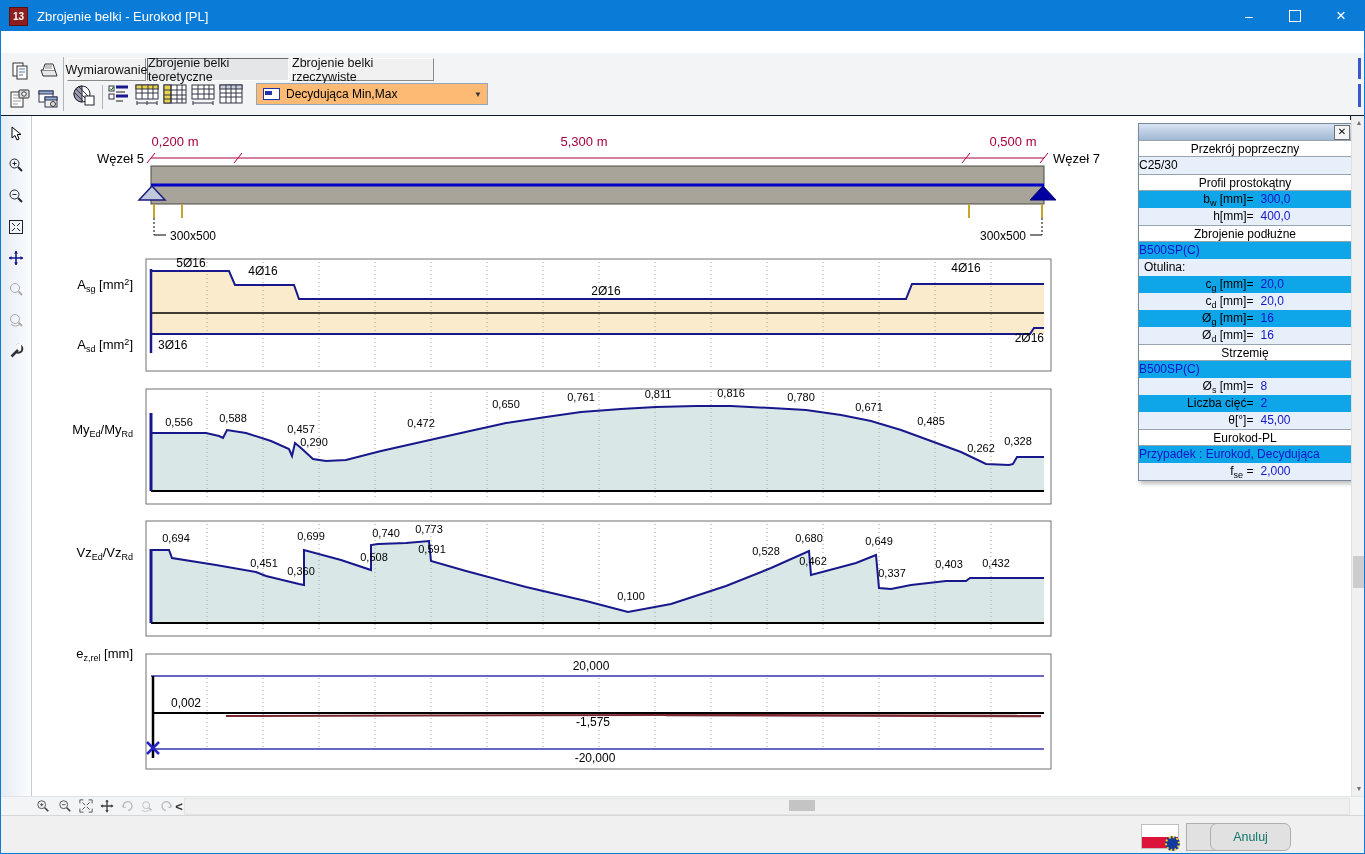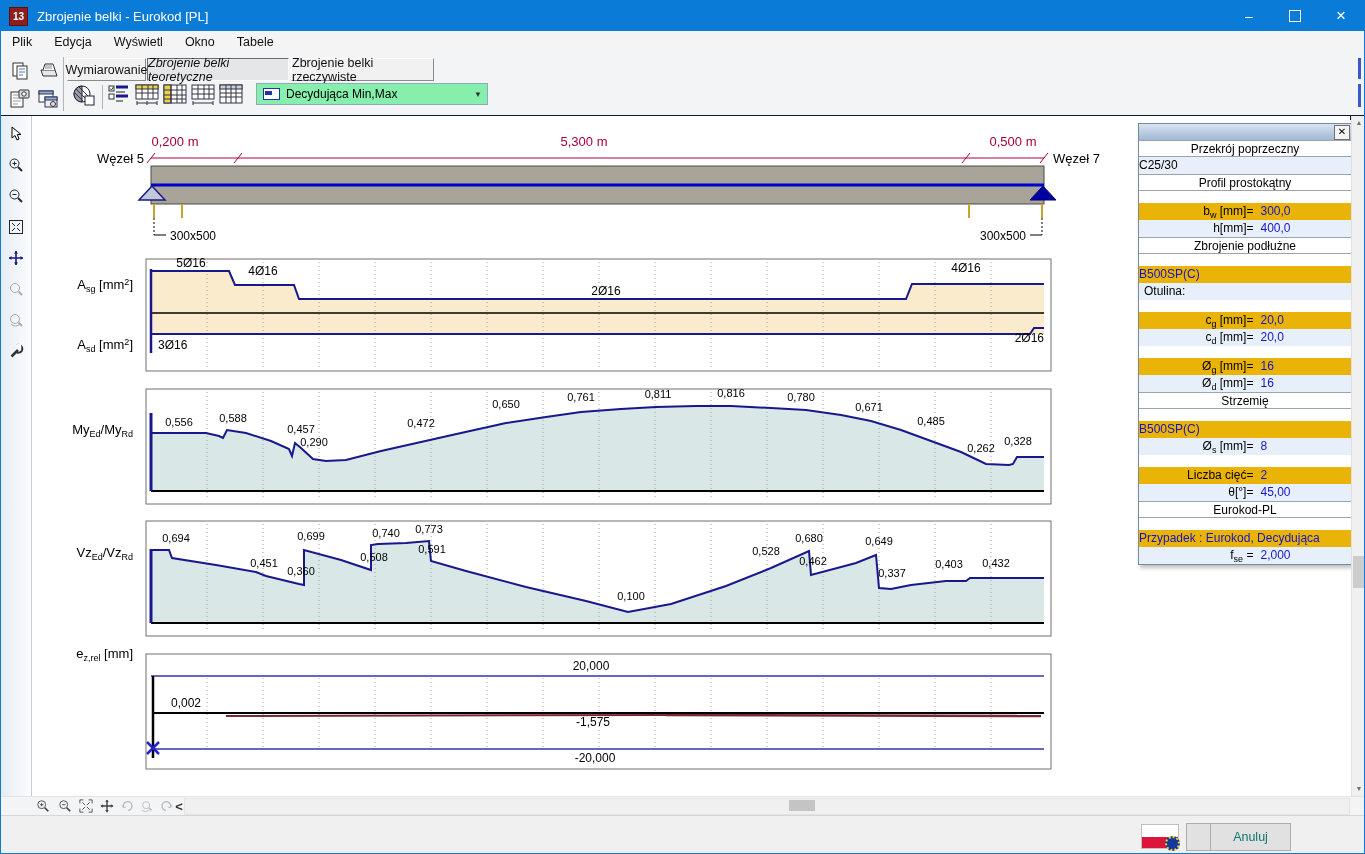--- a/index.html
+++ b/index.html
@@ -19,23 +19,23 @@
   .menubar{position:absolute;left:0;top:30px;width:100%;height:22px;background:#F4F4F4;border-bottom:1px solid #E2E2E2;
            display:flex;align-items:center;font-size:12.5px;color:#111;}
   .menuitem{padding:0 11px;height:22px;display:flex;align-items:center;}
   
   .toolzone{position:absolute;left:0;top:52px;width:100%;height:62px;background:#F2F4F6;border-bottom:5px solid #0f172a;}
   .tbtn{position:absolute;width:26px;height:24px;display:flex;align-items:center;justify-content:center;}
   .tab{position:absolute;top:5px;height:23px;background:#F1F1F1;border:1px solid #8A8A8A;
        border-top-color:#FDFDFD;border-left-color:#FDFDFD;font-size:12.5px;color:#111;
        display:flex;align-items:center;justify-content:center;box-sizing:border-box;}
   .tab.active{background:#E4E6E8;border-top-color:#6A6A6A;border-left-color:#6A6A6A;
-       border-bottom-color:#FBFBFB;border-right-color:#FBFBFB;font-style:italic;}
+       border-bottom-color:#FBFBFB;border-right-color:#FBFBFB;}
   .vsep{position:absolute;width:1px;background:#ADB5BD;}
-  .combo{position:absolute;left:255px;top:30px;width:232px;height:22px;background:#86efac;border:1px solid #90A8C0;
+  .combo{position:absolute;left:255px;top:30px;width:232px;height:22px;background:#fdba74;border:1px solid #90A8C0;
          display:flex;align-items:center;font-size:12px;color:#000;box-sizing:border-box;}
   .comboicon{width:15px;height:10px;border:1px solid #2233AA;margin:0 6px 0 6px;position:relative;background:#fff;}
   .comboicon div{position:absolute;left:1px;top:2px;width:7px;height:4px;background:#2233AA;}
   .comboarrow{margin-left:auto;width:18px;text-align:center;font-size:8px;color:#333;}
   .grip{position:absolute;width:3px;background:#3A57D0;}
   
   .sidebar{position:absolute;left:0;top:115px;width:30px;height:680px;
            background:linear-gradient(90deg,#E7EDF5,#FBFCFE);border-right:1px solid #C6CDD4;}
   .sbtn{position:absolute;left:5px;width:20px;height:20px;display:flex;align-items:center;justify-content:center;}
   
@@ -51,21 +51,21 @@
   .panelx{position:absolute;right:1px;top:1px;width:14px;height:13px;background:#F4F4F4;border:1px solid #707070;
           font-size:10px;line-height:11px;text-align:center;color:#000;}
   .prow{height:17px;line-height:17px;white-space:nowrap;overflow:hidden;box-sizing:border-box;}
   .prow.header{background:#FFFFFF;border-top:1px solid #98A4B0;border-bottom:1px solid #98A4B0;text-align:center;color:#000;}
   .prow.center{}
   .prow.left{padding-left:5px;}
   .prow .lab{display:inline-block;width:54%;text-align:right;color:#000;}
   .prow .val{display:inline-block;padding-left:7px;color:#1414C8;}
   .blue{color:#1414C8;}
   .bg-a{background:#E7F0FA;}
-  .bg-b{background:#eab308;margin-top:12px;}
+  .bg-b{background:#0ea5e9;}
   
   .vscroll{position:absolute;left:1350px;top:115px;width:14px;height:680px;background:#F0F0F0;border-left:1px solid #E0E0E0;}
   .vthumb{position:absolute;left:1px;width:11px;background:#CDCDCD;}
   .sarrow{position:absolute;left:0;width:14px;height:14px;font-size:7px;color:#707070;text-align:center;line-height:14px;}
   .btoolrow{position:absolute;left:0;top:795px;width:100%;height:19px;background:#F2F4F6;border-top:1px solid #E0E4E8;}
   .hscroll{position:absolute;left:183px;top:797px;width:1164px;height:15px;background:#F0F0F0;border:1px solid #E4E4E4;}
   .hthumb{position:absolute;top:1px;height:11px;background:#C4C4C4;}
   .mbtn{position:absolute;top:797px;width:18px;height:16px;display:flex;align-items:center;justify-content:center;}
   
   .footer{position:absolute;left:0;top:814px;width:100%;height:40px;background:#F0F0F0;border-top:1px solid #D6D6D6;}
@@ -86,27 +86,20 @@
     <span class="wtitle">Zbrojenie belki - Eurokod [PL]</span>
     <div class="winbtns">
       <div class="wbtn">–</div>
       <div class="wbtn">
           <span class="maxglyph"></span>
         </div>
       <div class="wbtn" style="font-size:17px;">×</div>
     </div>
   </div>
 
-  <div class="menubar">
-    <span class="menuitem">Plik</span>
-    <span class="menuitem">Edycja</span>
-    <span class="menuitem">Wyświetl</span>
-    <span class="menuitem">Okno</span>
-    <span class="menuitem">Tabele</span>
-  </div>
 
   <div class="toolzone">
 
     <div class="tbtn" style="left:6px;top:6px;">
       <svg width="20" height="20" viewBox="0 0 20 20">
           <rect x="3" y="2" width="10" height="13" fill="#fff" stroke="#333"></rect>
           <rect x="7" y="5" width="10" height="13" fill="#fff" stroke="#333"></rect>
           <path d="M9 8h6M9 11h6M9 14h4" stroke="#5577AA" fill="none"></path>
         </svg>
     </div>
@@ -510,16 +503,16 @@
   <div class="hscroll">
     <div class="hthumb" style="left:604px;width:26px;"></div>
   </div>
 
   <div class="footer">
     <div class="flag">
       <div class="red"></div>
       <div class="eu"></div>
     </div>
     <div class="btn" style="left:1185px;width:77px;">OK</div>
-    <div class="btn" style="left:1209px;width:79px;">Anuluj</div>
+    <div class="btn" style="left:1209px;width:79px;border-radius:7px;">Anuluj</div>
   </div>
 
 </div>
 
 </body></html>

